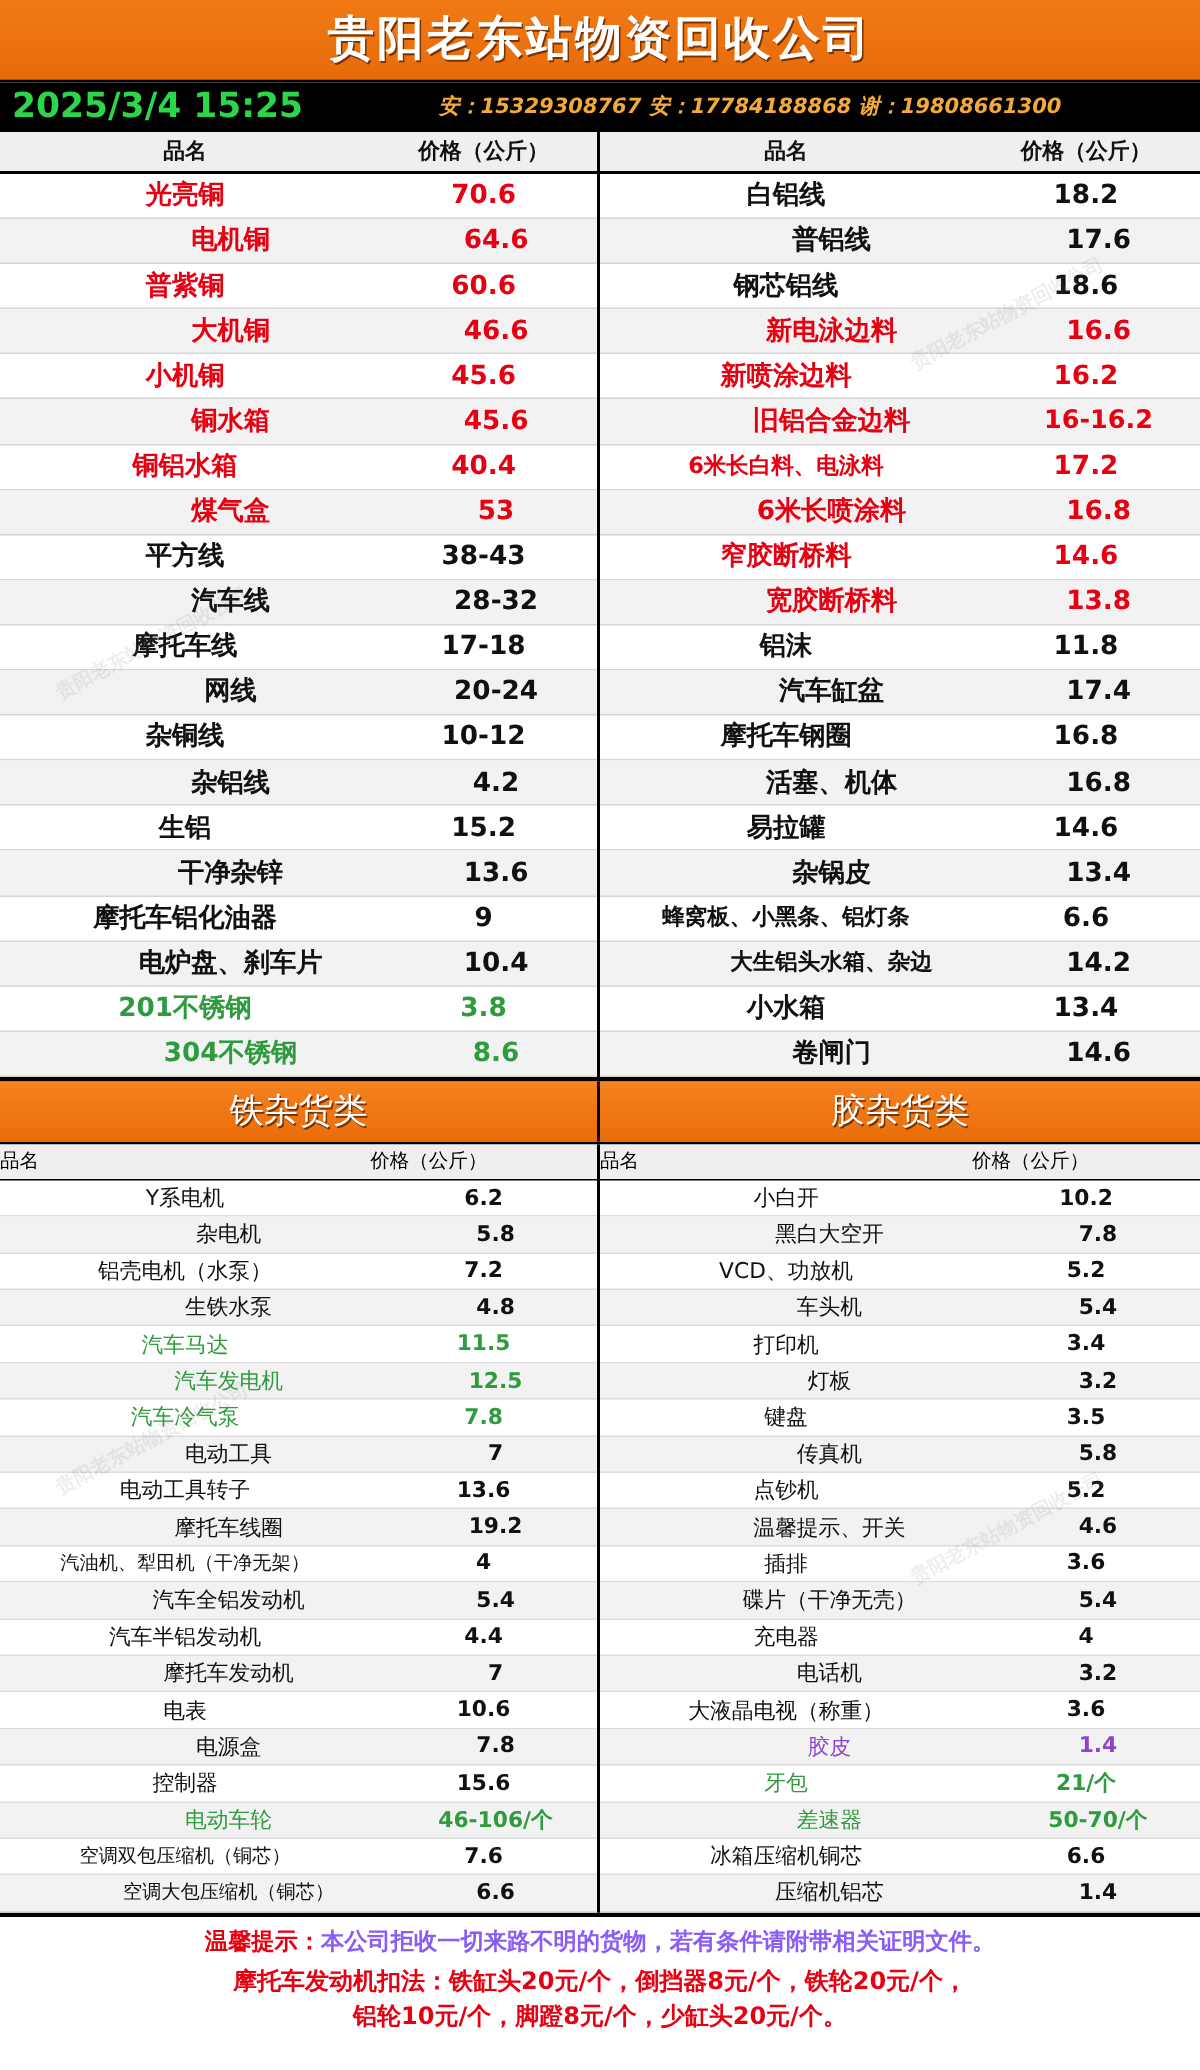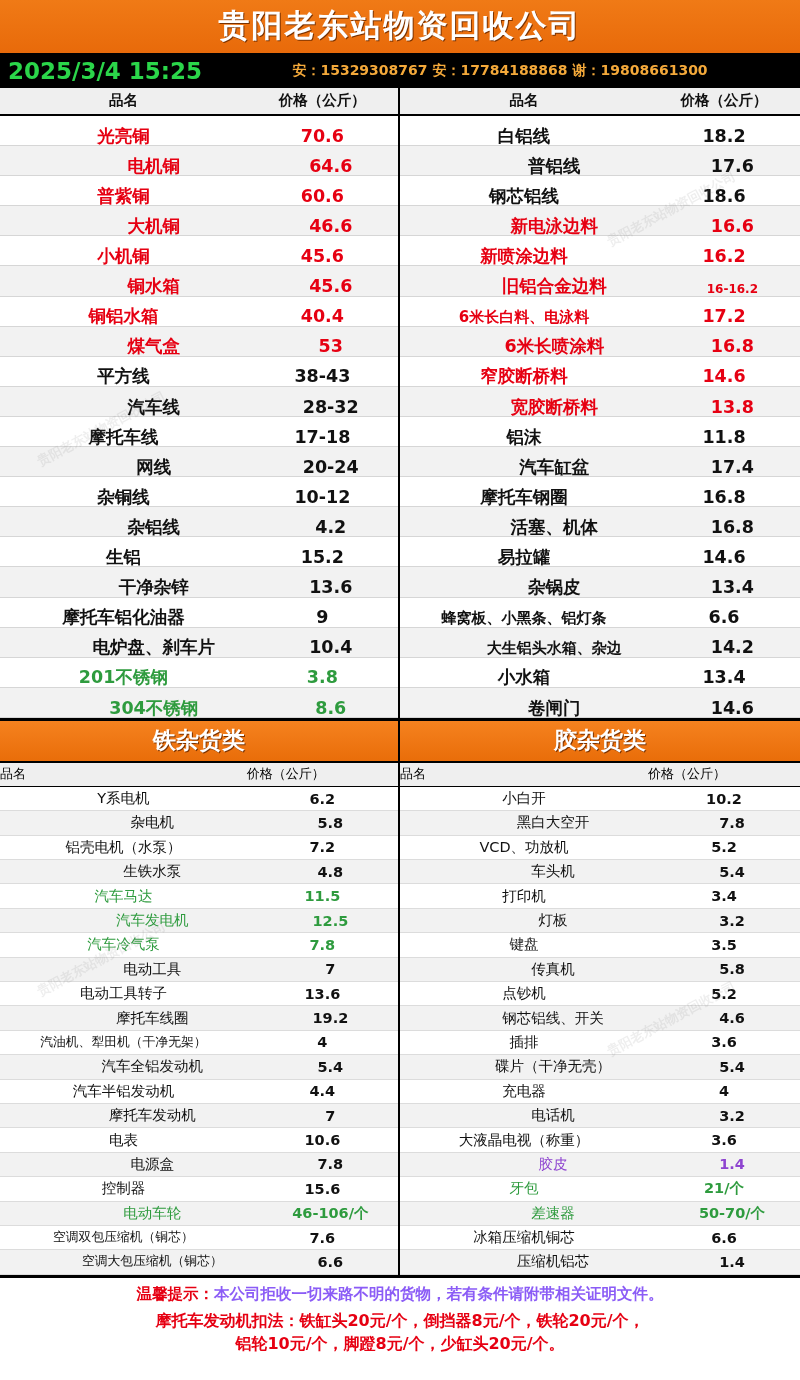--- a/index.html
+++ b/index.html
@@ -45,20 +45,21 @@
     white-space: nowrap;
     font-family: "DejaVu Sans", "Liberation Sans", sans-serif;
   }
   .phones {
     color: #f4a93a;
     font-size: 14px;
     font-weight: bold;
     white-space: nowrap;
     flex: 1;
     text-align: center;
+    font-style: italic;
   }
 
   
   .main-grid {
     display: flex;
     border-bottom: 3px solid #000;
   }
   .col {
     width: 50%;
   }
@@ -73,52 +74,52 @@
     font-weight: bold;
     color: #111;
     text-align: center;
     padding: 3px 0 4px;
   }
   .c-name { width: 62%; }
   .c-price { width: 38%; }
 
   .row {
     display: flex;
-    align-items: flex-end;
+    align-items: center;
     height: 30.1px;
     border-bottom: 1px solid #d6d6d6;
   }
   .row.alt { background: #f2f2f2; padding-left: 44px; }
   .row .name, .row .price {
     text-align: center;
     font-weight: bold;
     line-height: 1.05;
   }
   .row .name { width: 62%; font-size: 17.5px; }
   .row .price { width: 38%; font-size: 17.5px; }
   .row .name.sm { font-size: 15px; }
-  .row .price.sm { font-size: 12px; }
+  .row .price.sm { font-size: 17px; }
 
   .c-black { color: #111; }
   .c-red   { color: #e60012; }
   .c-green { color: #2e9b3e; }
   .c-purple{ color: #8e44d0; }
 
   
   .section-banners {
     display: flex;
     border-bottom: 2px solid #000;
   }
   .banner {
     width: 50%;
     background: linear-gradient(180deg,#f5821f 0%, #e96d09 100%);
     text-align: center;
     padding: 4px 0 5px;
     font-size: 23px;
-    font-weight: bold;
+    font-weight: normal;
     color: #fff;
     text-shadow: 1px 1px 0 #7a3200;
   }
   .banner.left { border-right: 2px solid #000; }
 
   .sub-grid { display: flex; border-bottom: 3px solid #000; }
   .sub-col { width: 50%; }
   .sub-col.left { border-right: 2px solid #000; }
   .sub-hdr {
     display: flex;
@@ -492,21 +493,21 @@
           </div>
           <div class="srow alt">
             <div class="name c-black">传真机</div>
             <div class="price c-black">5.8</div>
           </div>
           <div class="srow">
             <div class="name c-black">点钞机</div>
             <div class="price c-black">5.2</div>
           </div>
           <div class="srow alt">
-            <div class="name c-black">钢芯铝线、开关</div>
+            <div class="name c-black">温馨提示、开关</div>
             <div class="price c-black">4.6</div>
           </div>
           <div class="srow">
             <div class="name c-black">插排</div>
             <div class="price c-black">3.6</div>
           </div>
           <div class="srow alt">
             <div class="name c-black">碟片（干净无壳）</div>
             <div class="price c-black">5.4</div>
           </div>

